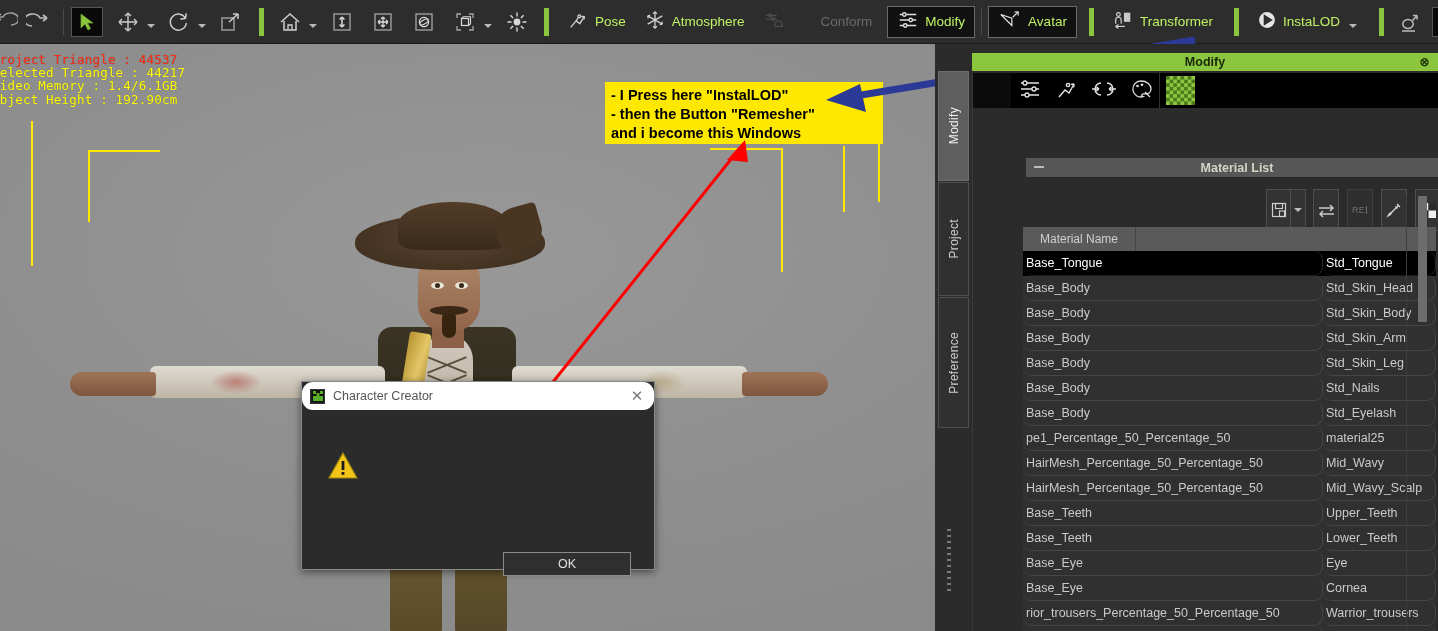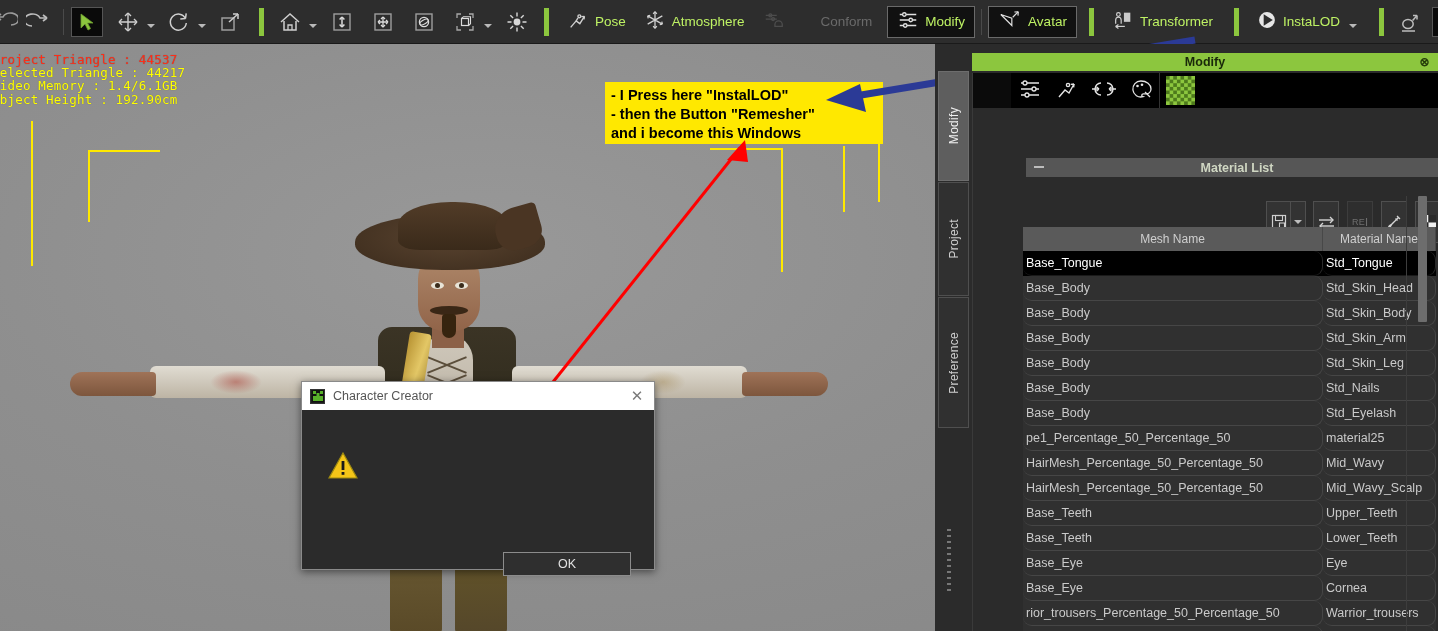--- a/index.html
+++ b/index.html
@@ -97,21 +97,21 @@
   .arrow-svg { position:absolute; left:0; top:0; pointer-events:none; }
 
   
   .dlg {
     position:absolute; left:301px; top:381px; width:354px; height:189px;
     background:#2b2b2b; border:1px solid #8a8a8a;
     box-shadow: 0 2px 8px rgba(0,0,0,.5);
   }
   .dlg-title {
     height:28px; background:#ffffff; display:flex; align-items:center;
-    padding:0 6px 0 8px; gap:8px;
+    padding:0 6px 0 8px; gap:8px;border-radius:11px;
   }
   .dlg-ico {
     width:15px; height:15px; background:#1b1b1b; border:1px solid #333;
     display:flex; align-items:center; justify-content:center;
   }
   .dlg-title-txt { font-size:12.5px; color:#555; flex:1; }
   .dlg-close { width:22px; height:22px; display:flex;align-items:center;justify-content:center; color:#7a7a7a; }
   .dlg-body { position:relative; height:161px; }
   .dlg-warn-ico { position:absolute; left:26px; top:42px; width:30px; height:28px; }
   .dlg-msg {
@@ -172,21 +172,21 @@
     position:absolute; left:53px; top:85px; width:422px; height:19px;
     background:#565656; color:#cfd6c2; font-size:12.5px; font-weight:bold;
     display:flex; align-items:center; justify-content:center;
   }
   .section-head .minus {
     position:absolute; left:8px; top:8px; width:10px; height:2px; background:#bdbdbd;
   }
 
   .mat-tools { position:absolute; left:0; top:116px; width:466px; height:26px; }
   .mt-btn {
-    position:absolute; top:12px; height:42px; border:1px solid #4f4f4f; background:#333;
+    position:absolute; top:0; height:42px; border:1px solid #4f4f4f; background:#333;
     display:flex; align-items:center; justify-content:center;
   }
   .mt-btn.disabled { border-color:#3d3d3d; background:#2e2e2e; }
 
   
   .mat-table { position:absolute; left:50px; top:154px; width:413px; height:433px; overflow:hidden; }
   .mt-header { display:flex; height:24px; background:#5a5a5a; }
   .mt-th {
     color:#cfcfcf; font-size:12px; display:flex; align-items:center; justify-content:center;
     border-right:1px solid #484848;
@@ -707,21 +707,20 @@
               <rect x="0" y="0" width="8" height="8" fill="#f0f0f0"></rect>
               <rect x="8" y="0" width="8" height="8" fill="#2a2a2a"></rect>
               <rect x="0" y="8" width="8" height="8" fill="#2a2a2a"></rect>
               <rect x="8" y="8" width="8" height="8" fill="#f0f0f0"></rect>
             </svg>
         </div>
       </div>
 
       <div class="mat-table">
         <div class="mt-header">
-          <div class="mt-th mesh">Mesh Name</div>
           <div class="mt-th mat">Material Name</div>
         </div>
         <div id="table-rows">
             <div class="mt-row selected">
               <div class="mt-td mesh">Base_Tongue</div>
               <div class="mt-td mat">Std_Tongue</div>
             </div>
             <div class="mt-row">
               <div class="mt-td mesh">Base_Body</div>
               <div class="mt-td mat">Std_Skin_Head</div>

